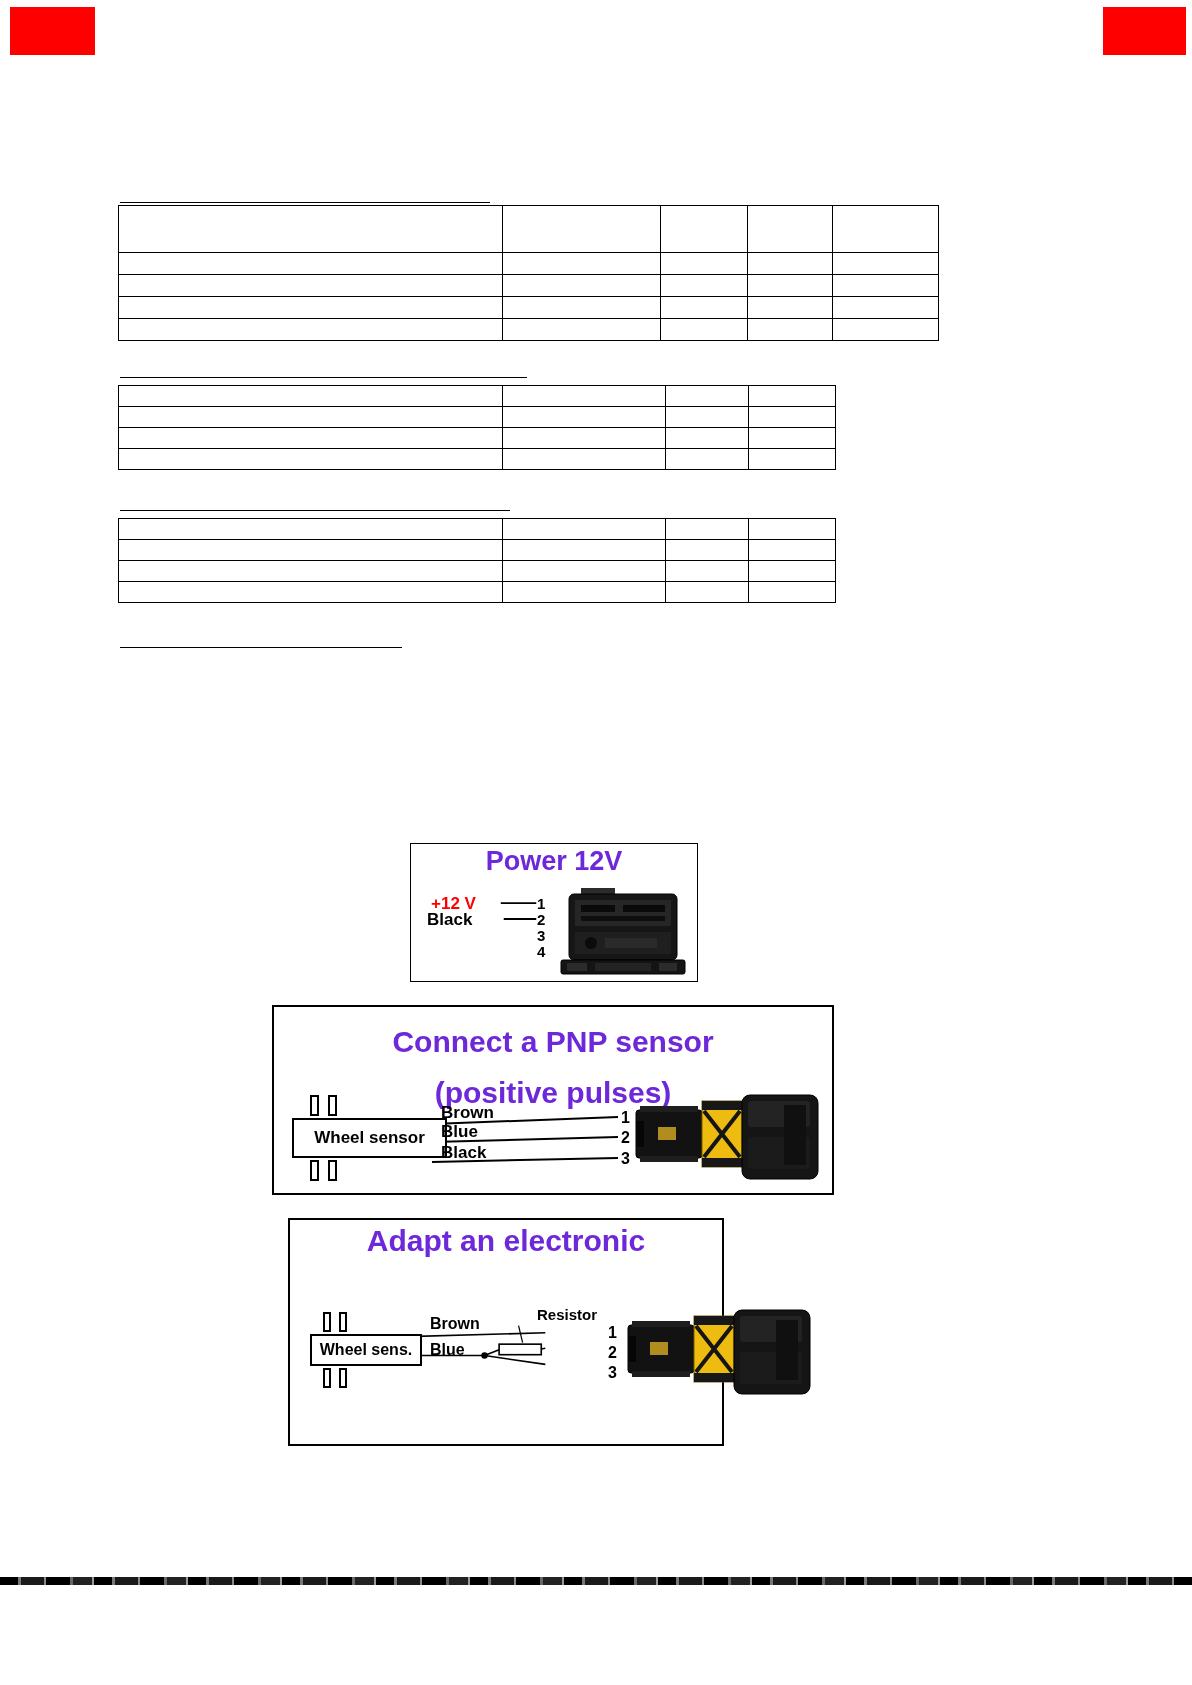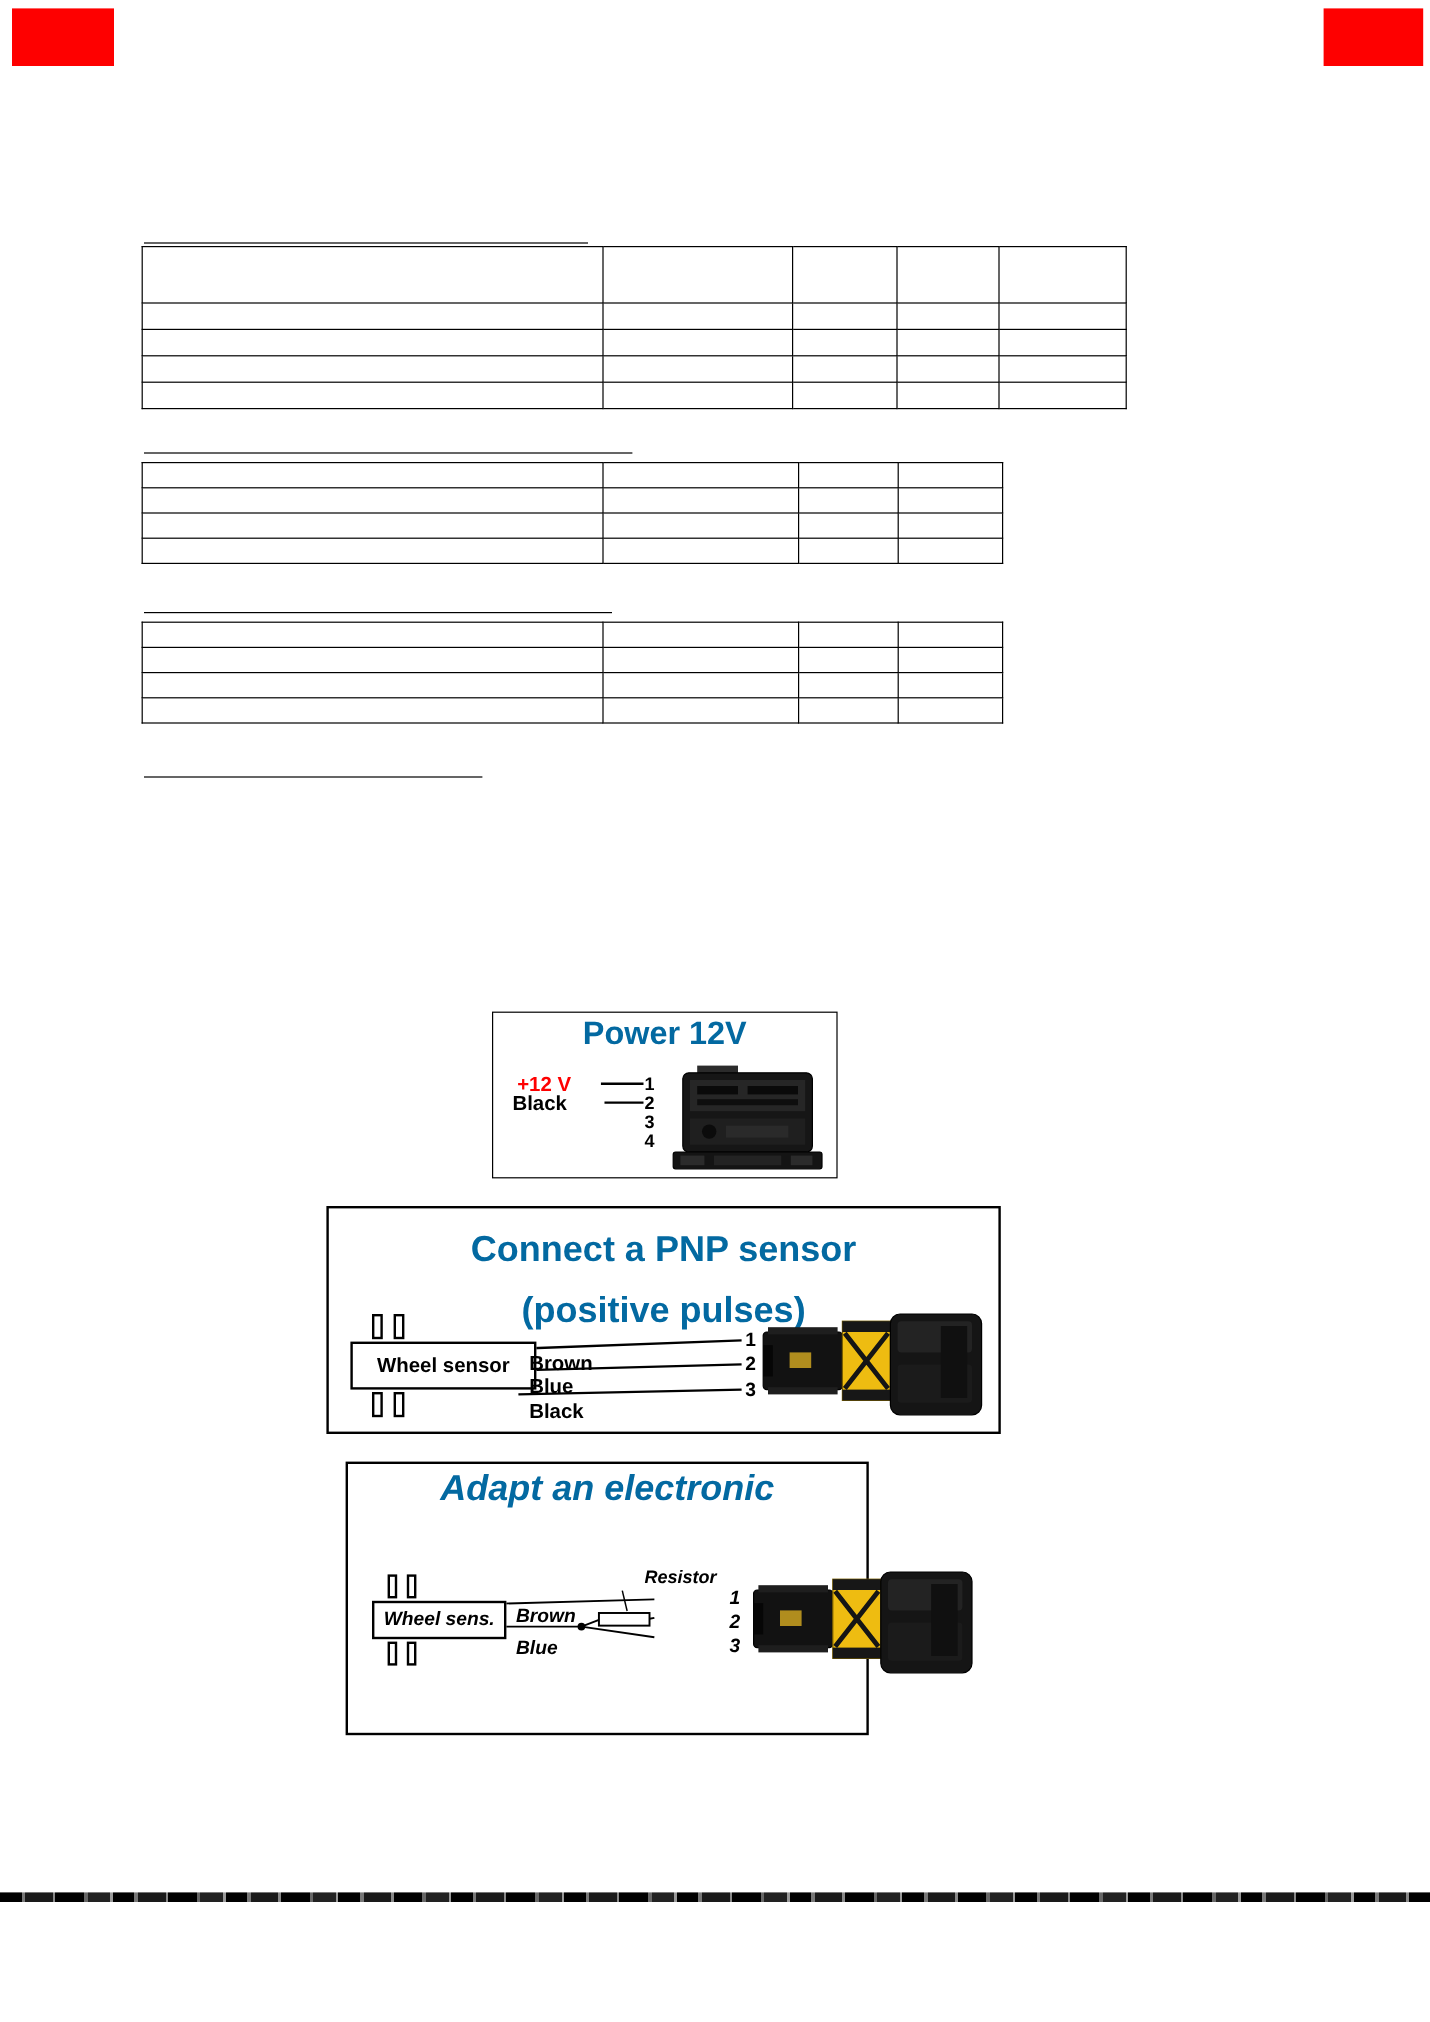--- a/index.html
+++ b/index.html
@@ -21,49 +21,49 @@
   table.grid { position:absolute; border-collapse:collapse; table-layout:fixed; background:#fff; }
   table.grid td { border:1px solid #000; }
   .t1 { left:118px; top:205px; width:820px; }
   .t1 td { height:22px; }
   .t1 tr.hdr td { height:47px; }
   .t2 { left:118px; top:385px; width:717px; }
   .t3 { left:118px; top:518px; width:717px; }
   .t2 td, .t3 td { height:21px; }
 
   .diagram { position:absolute; background:#fff; border:1px solid #000; }
-  .diagram .title { text-align:center; font-weight:bold; color:#0369a1; }
+  .diagram .title { text-align:center; font-weight:bold; color:#6d28d9; }
 
   
   .power { left:410px; top:843px; width:288px; height:139px; }
   .power .title { font-size:27px; margin-top:2px; }
   .power .lbl { position:absolute; font-weight:bold; font-size:17px; white-space:nowrap; }
   .power .plus { color:#fe0000; left:20px; top:50px; }
   .power .gnd  { color:#000; left:16px; top:66px; }
   .power .pin  { position:absolute; left:126px; font-weight:bold; font-size:15px; line-height:16px; }
 
   
   .wires { position:absolute; left:0; top:0; width:100%; height:100%; }
   .sensorbox {
     position:absolute; border:2px solid #000; background:#fff; font-weight:bold;
     display:flex; align-items:center; justify-content:center; white-space:nowrap;
   }
   .prong { position:absolute; border:2px solid #000; background:#fff; }
-  .wlbl { position:absolute; font-weight:bold; font-size:17px; white-space:nowrap;margin-top:24px; }
+  .wlbl { position:absolute; font-weight:bold; font-size:17px; white-space:nowrap; }
   .pinn { position:absolute; font-weight:bold; font-size:16px; line-height:19px; }
   .conn { position:absolute; }
 
   
   .pnp { left:272px; top:1005px; width:562px; height:190px; border-width:2px; }
   .pnp .title { font-size:30px; line-height:33px; margin-top:18px; }
   .pnp .sensorbox { left:18px; top:111px; width:155px; height:40px; font-size:17px; }
   .pnp .pinn { left:347px; }
 
   
-  .twowire { left:288px; top:1218px; width:436px; height:228px; border-width:2px;font-style:italic; }
+  .twowire { left:288px; top:1218px; width:436px; height:228px; border-width:2px; }
   .twowire .title { font-size:30px; line-height:34px; margin-top:4px; }
   .twowire .sensorbox { left:20px; top:114px; width:112px; height:32px; font-size:16px;text-align:right; }
   .twowire .wlbl { font-size:16px; }
   .twowire .reslbl { position:absolute; font-weight:bold; font-size:15px; left:247px; top:86px; }
   .twowire .pinn { left:318px; }
 
   .bottom-strip {
     position:absolute; left:0; top:1577px; width:1192px; height:8px;
     background:repeating-linear-gradient(90deg,
       #000 0 18px, #777 18px 21px, #1a1a1a 21px 44px, #888 44px 46px,

